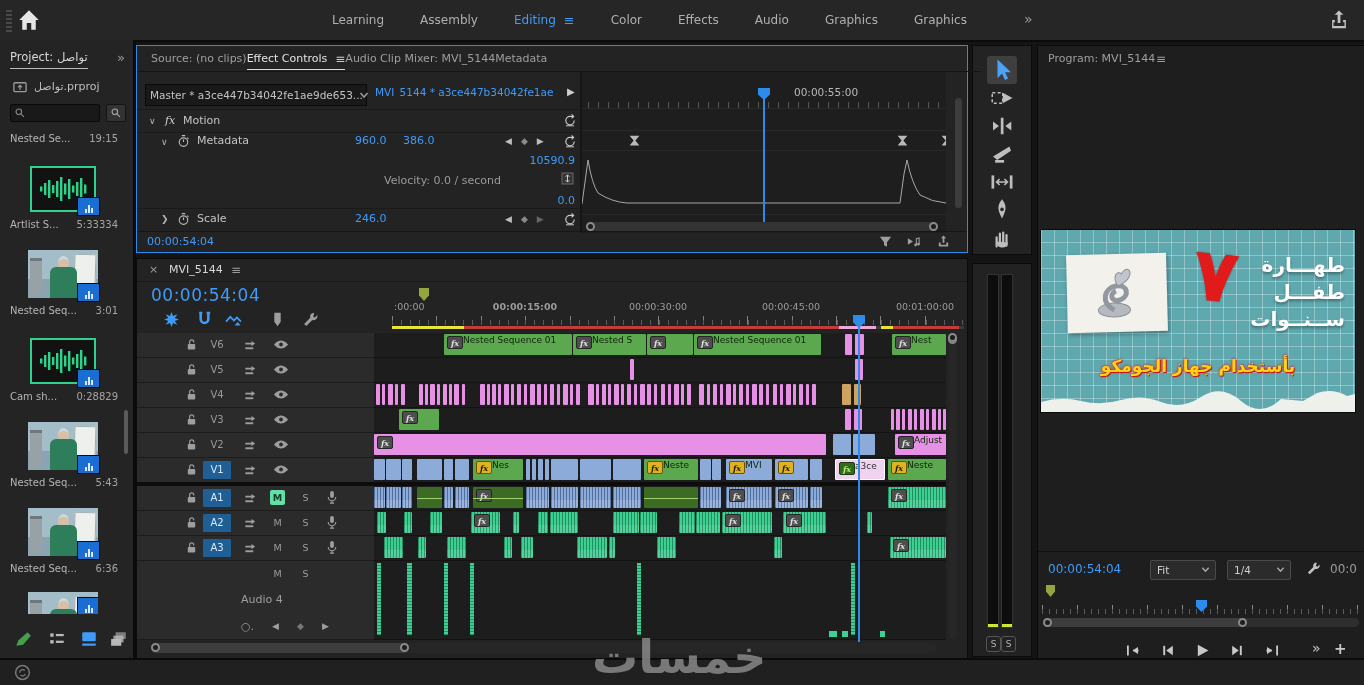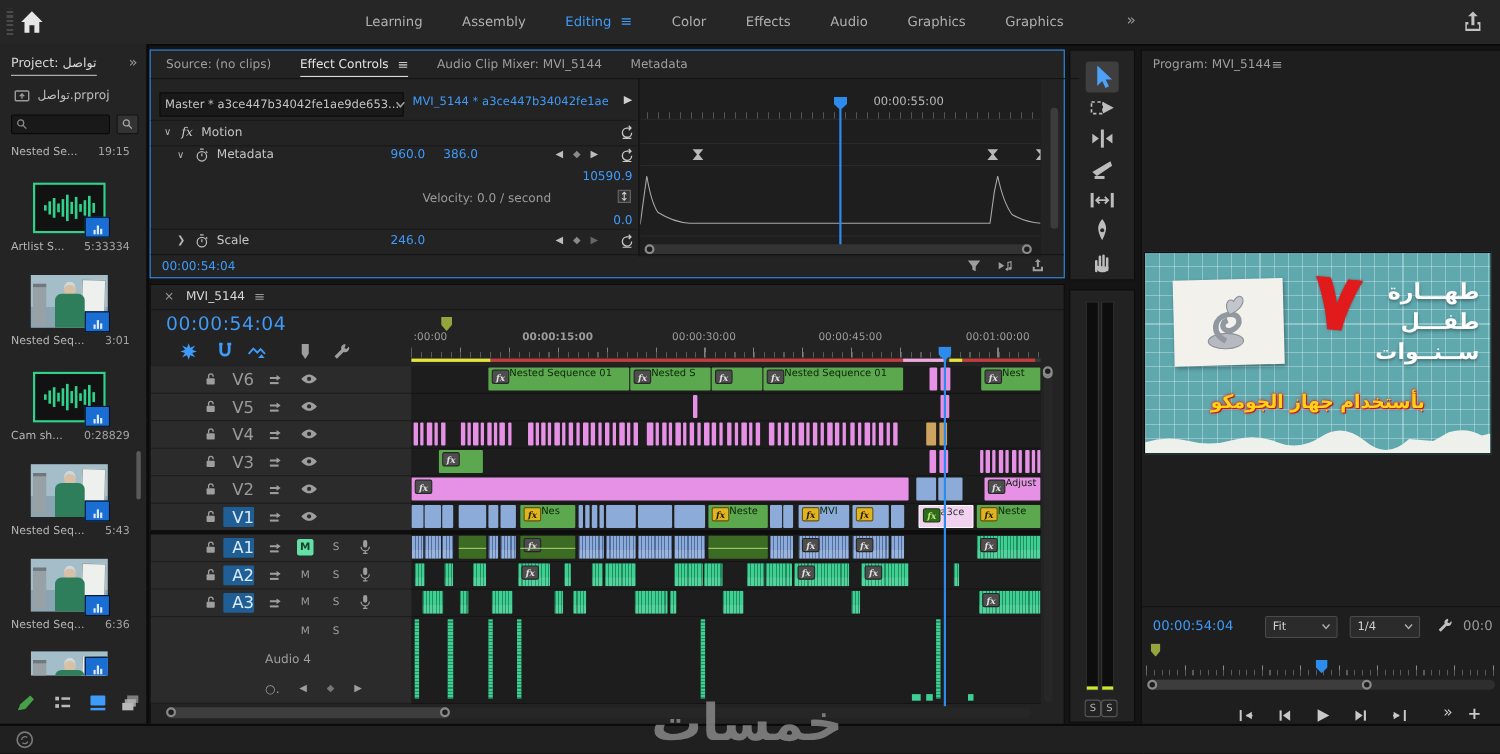--- a/index.html
+++ b/index.html
@@ -41,21 +41,21 @@
   .vt-body{position:absolute;left:22px;top:17px;width:27px;height:31px;border-radius:6px 6px 0 0;background:#2e7d5b}
   .pbadge{position:absolute;right:-2px;bottom:-2px;width:17px;height:13px;background:#1a6ed3;border:1px solid #03111f;display:flex;align-items:flex-end;justify-content:center;gap:1px;padding:2px}
   .pbadge i{display:block;width:2px;background:#dce9f8}
   .partial .thumb-wrap{margin-top:6px;height:22px;overflow:hidden}
   #proj-scroll{position:absolute;right:5px;top:370px;width:4px;height:44px;background:#5a5a5a;border-radius:2px}
   #proj-tools{position:absolute;left:0;bottom:6px;width:133px;height:22px}
   #proj-tools .pt{position:absolute;top:0;width:18px;height:18px}
   #cc-icon{position:absolute;left:14px;top:664px;width:17px;height:17px;z-index:5}
   
   #ec{position:absolute;left:136px;top:45px;width:830px;height:206px;background:#232323;border:1px solid #2d8ceb;z-index:2}
-  #ec-tabs{position:absolute;left:0;top:0;width:100%;height:25px;border-bottom:1px solid #151515;display:flex;align-items:center;gap:26px;padding-left:14px}
+  #ec-tabs{position:absolute;left:0;top:0;width:100%;height:25px;border-bottom:1px solid #151515;display:flex;align-items:center;padding-left:14px}
   .ectab{color:#9e9e9e;font-size:11px;display:flex;gap:8px;align-items:center}
   .ectab.active{color:#e2e2e2;border-bottom:1px solid #d8d8d8;padding-bottom:3px;margin-bottom:-4px}
   .ectab .menu-g{color:#cdcdcd}
   #ec-master{position:absolute;left:8px;top:38px;width:212px;height:20px;background:#191919;border:1px solid #0a0a0a;color:#c3c3c3;font-size:10.5px;line-height:20px;padding:0 4px;white-space:nowrap;overflow:hidden}
   #ec-master-chev{position:absolute;left:222px;top:44px;width:10px;height:10px;color:#9a9a9a}
   #ec-seq{position:absolute;left:238px;top:40px;width:178px;color:#3f9bfa;font-size:10.5px;white-space:nowrap;overflow:hidden}
   #ec-seq-arrow{position:absolute;left:430px;top:40px;color:#cfcfcf;font-size:10px}
   #ec-motion-row{position:absolute;left:0;top:63px;width:442px;height:22px;border-top:1px solid #1a1a1a;border-bottom:1px solid #1a1a1a}
   .chev{color:#b5b5b5;font-size:9px}
   .fxg{font-style:italic;font-family:"DejaVu Serif",serif;color:#d0d0d0}
@@ -80,33 +80,33 @@
   .ec-bicon{position:absolute;bottom:3px;width:15px;height:15px;color:#9e9e9e}
   
   #tl{position:absolute;left:136px;top:258px;width:830px;height:400px;background:#232323;border:1px solid #0b0b0b}
   #tl-tabrow{position:absolute;left:0;top:0;width:100%;height:22px;border-bottom:1px solid #181818}
   #tl-close{position:absolute;left:12px;top:4px;color:#9a9a9a;font-size:11px}
   #tl-tab{position:absolute;left:32px;top:4px;color:#d8d8d8;font-size:11px}
   #tl-menu{position:absolute;left:94px;top:4px;color:#9a9a9a}
   #tl-tc{position:absolute;left:14px;top:26px;color:#3f9bfa;font-size:17px;letter-spacing:.5px}
   .tl-icon{position:absolute;top:52px;width:17px;height:17px;color:#9e9e9e}
   .tl-icon.on{color:#3f9bfa}
-  #tl-ruler{position:absolute;left:237px;top:42px;width:572px;height:30px}
+  #tl-ruler{position:absolute;left:255px;top:42px;width:572px;height:30px}
   #tl-ruler-ticks{position:absolute;left:0;top:14px;width:572px;height:10px;background-image:repeating-linear-gradient(90deg,#5a5a5a 0 1px,transparent 1px 8.9px),repeating-linear-gradient(90deg,#808080 0 1px,transparent 1px 44.4px);background-size:100% 5px,100% 9px;background-position:0 100%,0 100%;background-repeat:no-repeat}
   .tick-label{position:absolute;top:0;color:#9b9b9b;font-size:9.5px;transform:translateX(-50%);white-space:nowrap}
   .tick-label.left{transform:none}
   #tl-marker{position:absolute;left:27px;top:-13px;width:10px;height:13px;background:#93a53c;clip-path:polygon(0 0,100% 0,100% 55%,50% 100%,0 55%)}
   #render-bar{position:absolute;left:0;top:25px;width:572px;height:3px;background:#3a3a3a}
   .rb{position:absolute;top:0;height:3px}
   #tl-playhead-head{position:absolute;left:716px;top:56px;width:12px;height:13px;background:#2d8ceb;clip-path:polygon(0 0,100% 0,100% 55%,50% 100%,0 55%);z-index:8}
   #tl-playhead-line{position:absolute;left:721px;top:68px;width:2px;height:315px;background:#2d8ceb;z-index:8}
   .trackrow{position:absolute;left:0;width:237px;height:24px;background:#2b2b2b;border-bottom:1px solid #1c1c1c}
   .trackrow .icn{color:#9e9e9e}
   .t-lock{position:absolute;left:48px;top:5px;width:13px;height:13px}
-  .t-chip{position:absolute;left:66px;top:3px;width:28px;height:18px;line-height:18px;text-align:right;color:#9a9a9a;font-size:15px;border-radius:1px}
+  .t-chip{position:absolute;left:66px;top:3px;width:28px;height:18px;line-height:18px;text-align:center;color:#9a9a9a;font-size:10px;border-radius:1px}
   .t-chip.target{background:#1f5f96;color:#d9eaf8}
   .t-sync{position:absolute;left:106px;top:5px;width:15px;height:14px}
   .t-eye{position:absolute;left:136px;top:5px;width:16px;height:13px}
   .t-m,.t-s{position:absolute;top:4px;width:15px;height:15px;line-height:15px;text-align:center;color:#9e9e9e;font-size:9.5px;border-radius:2px}
   .t-m{left:133px}.t-s{left:161px}
   .t-m.on{background:#63e0a5;color:#17402b;font-weight:bold}
   .t-mic{position:absolute;left:188px;top:4px;width:14px;height:15px;color:#8d8d8d}
   .lane{position:absolute;left:237px;width:572px;height:24px;background:#1d1d1d;border-bottom:1px solid #141414;overflow:hidden}
   .clip{position:absolute;top:1px;bottom:2px;border-radius:1px}
   .clip .lbl{position:absolute;left:19px;top:1px;right:2px;font-size:9px;color:#0d2508;white-space:nowrap;overflow:hidden}

